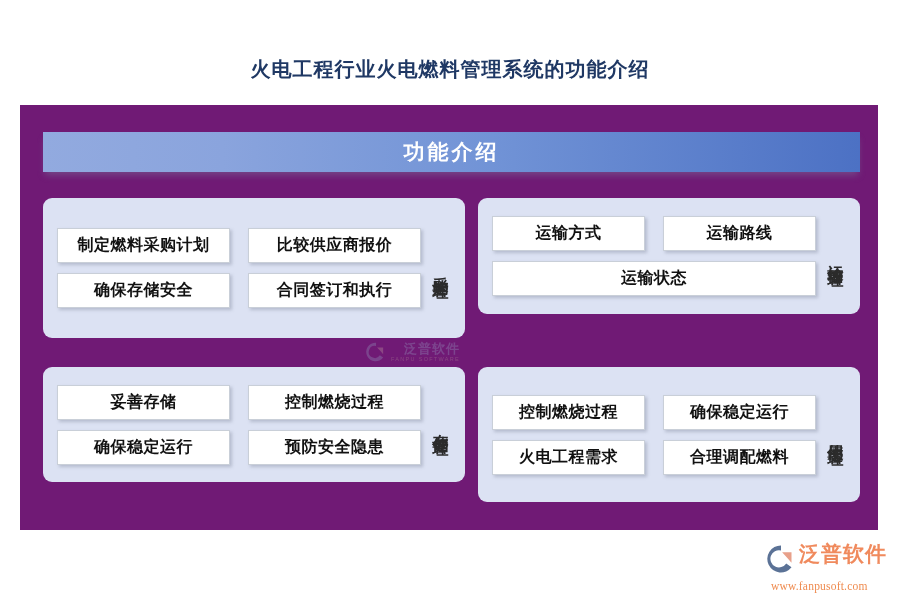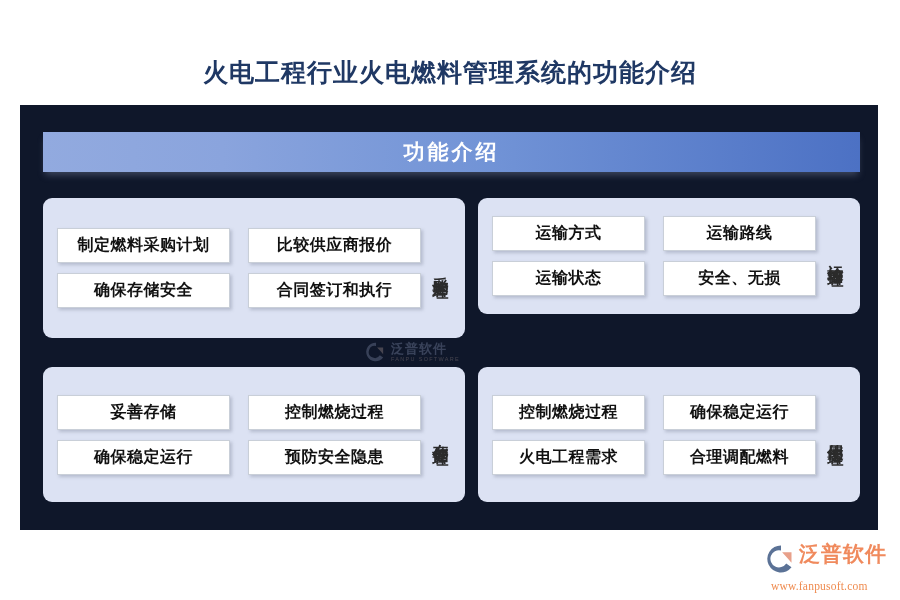--- a/index.html
+++ b/index.html
@@ -15,36 +15,37 @@
     position: relative;
   }
 
   
   .page-title {
     position: absolute;
     top: 56px;
     left: 0;
     width: 900px;
     text-align: center;
-    font-size: 25px;
+    font-size: 20px;
     font-weight: bold;
     color: #1f3864;
     letter-spacing: 1px;
     font-family: "Liberation Serif", "DejaVu Serif", serif;
     white-space: nowrap;
   }
 
   
   .board {
     position: absolute;
     left: 20px;
     top: 105px;
     width: 858px;
     height: 425px;
-    background: #0f172a;
+    background: #701a75;
+    text-align: right;
   }
 
   
   .banner {
     position: absolute;
     left: 23px;
     top: 27px;
     width: 817px;
     height: 40px;
     background: linear-gradient(to right, #92aadf 0%, #8aa4dd 22%, #7193d6 55%, #4c71c4 100%);
@@ -86,21 +87,21 @@
 
   
   .group {
     position: absolute;
     background: #dce2f3;
     border-radius: 9px;
     box-sizing: border-box;
   }
   .group.g1 { left: 23px;  top: 93px;  width: 422px; height: 140px; }
   .group.g2 { left: 458px; top: 93px;  width: 382px; height: 116px; }
-  .group.g3 { left: 23px;  top: 262px; width: 422px; height: 135px; }
+  .group.g3 { left: 23px;  top: 262px; width: 422px; height: 115px; }
   .group.g4 { left: 458px; top: 262px; width: 382px; height: 135px; }
 
   .group-inner {
     position: absolute;
     left: 14px;
     top: 0;
     bottom: 0;
     right: 44px;
     display: flex;
     flex-direction: column;
@@ -213,21 +214,20 @@
   </div>
 
   <div class="group g2">
     <div class="group-inner">
       <div class="row">
         <div class="chip">运输方式</div>
         <div class="chip">运输路线</div>
       </div>
       <div class="row">
         <div class="chip">运输状态</div>
-        <div class="chip">安全、无损</div>
       </div>
     </div>
     <div class="group-label">运输管理</div>
   </div>
 
   <div class="group g3">
     <div class="group-inner">
       <div class="row">
         <div class="chip">妥善存储</div>
         <div class="chip">控制燃烧过程</div>

